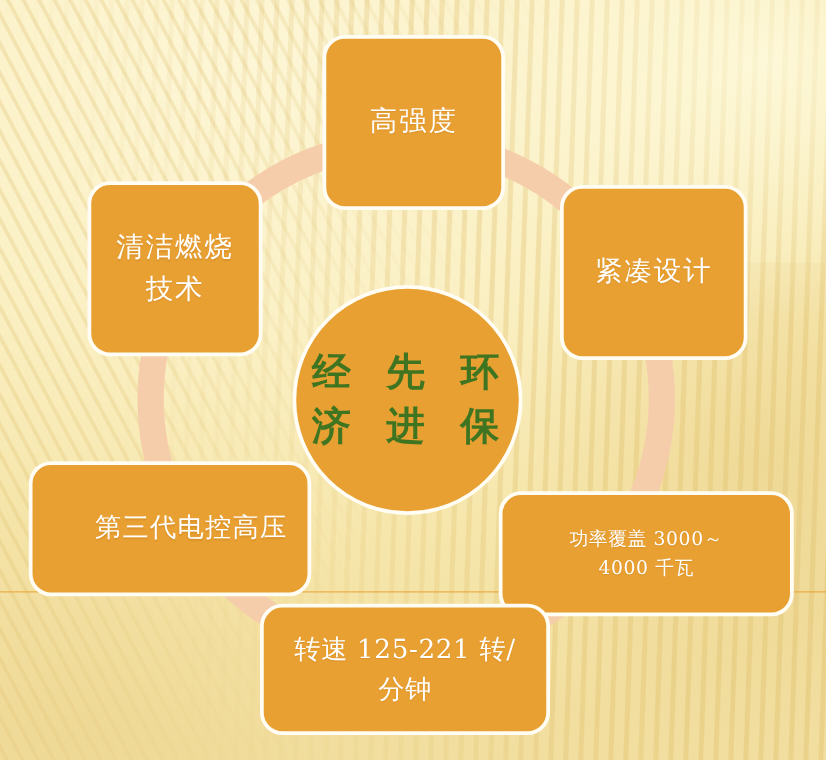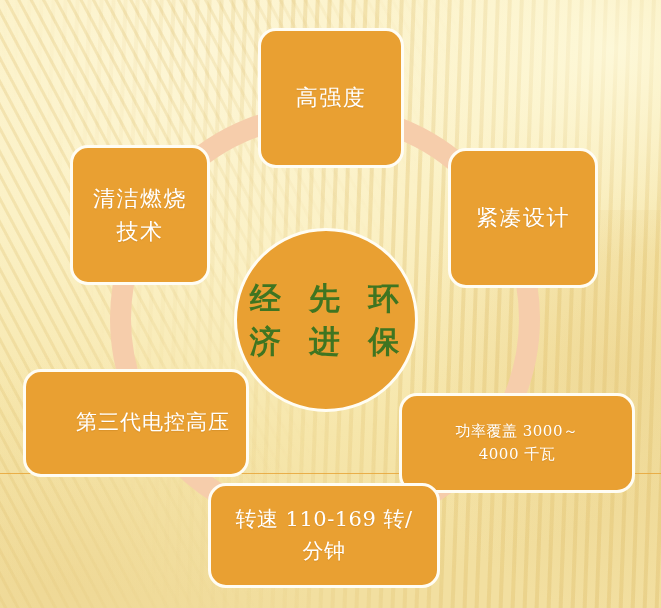--- a/index.html
+++ b/index.html
@@ -185,21 +185,21 @@
   <div class="node" id="node-bot-left">
     <span class="ln">第三代电控高压</span>
   </div>
 
   <div class="node" id="node-bot-right">
     <span class="ln">功率覆盖 3000～</span>
     <span class="ln">4000 千瓦</span>
   </div>
 
   <div class="node" id="node-bottom">
-    <span class="ln">转速 110-169 转/</span>
+    <span class="ln">转速 125-221 转/</span>
     <span class="ln">分钟</span>
   </div>
 
   <div class="center-circle">
     <span class="cl">经济</span>
     <span class="cl">先进</span>
     <span class="cl">环保</span>
   </div>
 
 </div>

